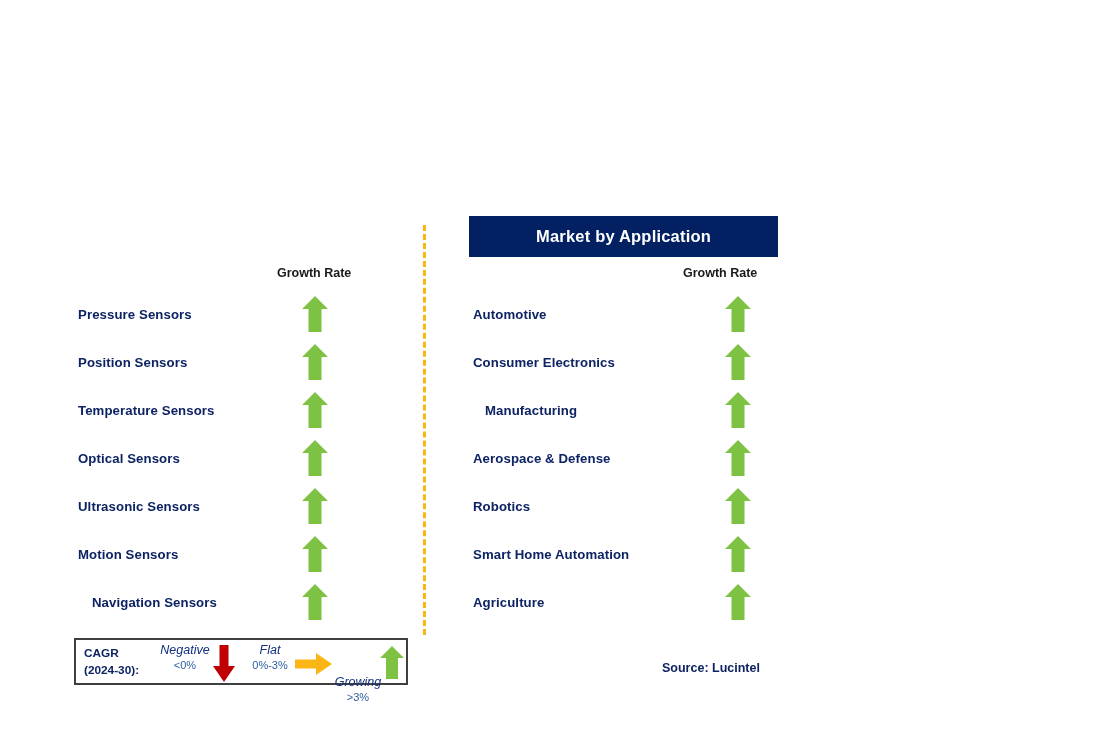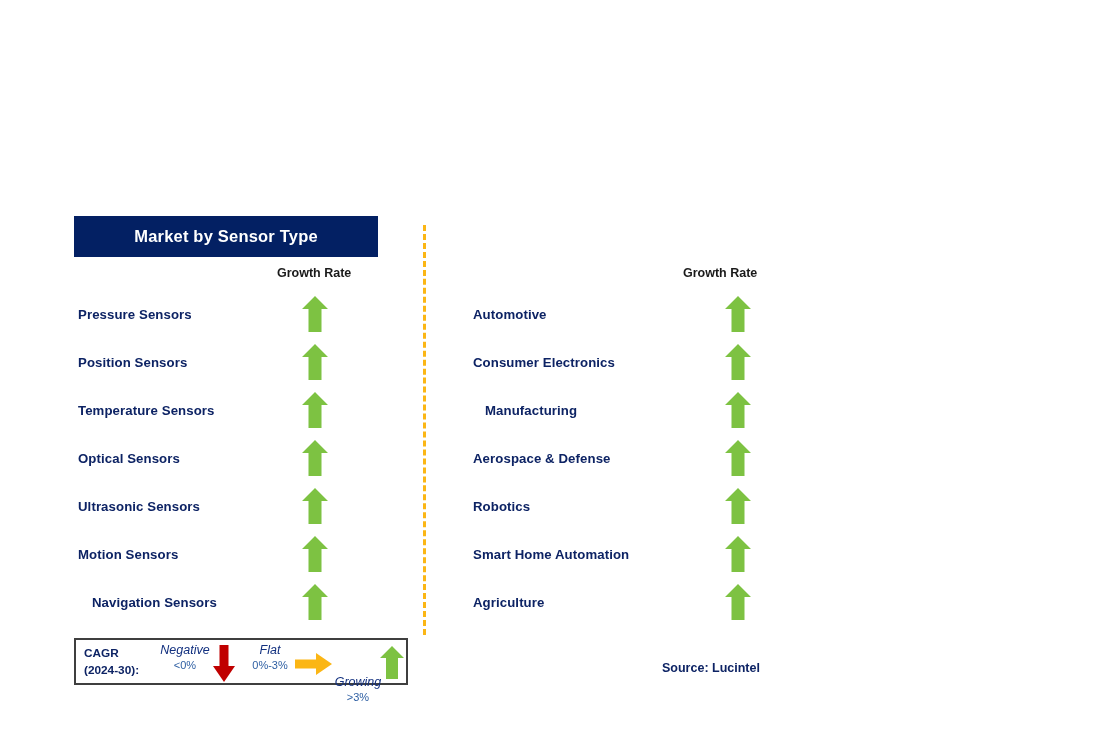--- a/index.html
+++ b/index.html
@@ -150,23 +150,20 @@
     font-weight: bold;
     color: #0d2364;
     white-space: nowrap;
   }
 </style>
 </head>
 <body>
 
 <div class="canvas">
 
-  <div class="panel panel-left">
-    <div class="panel-header">Market by Sensor Type</div>
-  </div>
 
   <div class="growth-rate-label growth-rate-left">Growth Rate</div>
 
   <div id="rows-left">
       <div class="row" style="top: 296px; left: 0px; width: 928px;">
         <div class="row-label" style="left: 78px;">Pressure Sensors</div>
         <div class="row-arrow" style="left: 302px;">
           <svg class="arrow-up-green" viewBox="0 0 26 36">
             <polygon points="13,0 26,13 19.5,13 19.5,36 6.5,36 6.5,13 0,13" fill="#7DC242"></polygon>
           </svg>
@@ -217,20 +214,23 @@
         <div class="row-arrow" style="left: 302px;">
           <svg class="arrow-up-green" viewBox="0 0 26 36">
             <polygon points="13,0 26,13 19.5,13 19.5,36 6.5,36 6.5,13 0,13" fill="#7DC242"></polygon>
           </svg>
         </div>
       </div>
     </div>
 
   <div class="divider"></div>
 
+  <div class="panel panel-right">
+    <div class="panel-header">Market by Application</div>
+  </div>
 
   <div class="growth-rate-label growth-rate-right">Growth Rate</div>
 
   <div id="rows-right">
       <div class="row" style="top: 296px; left: 0px; width: 972px;">
         <div class="row-label" style="left: 473px;">Automotive</div>
         <div class="row-arrow" style="left: 725px;">
           <svg class="arrow-up-green" viewBox="0 0 26 36">
             <polygon points="13,0 26,13 19.5,13 19.5,36 6.5,36 6.5,13 0,13" fill="#7DC242"></polygon>
           </svg>

